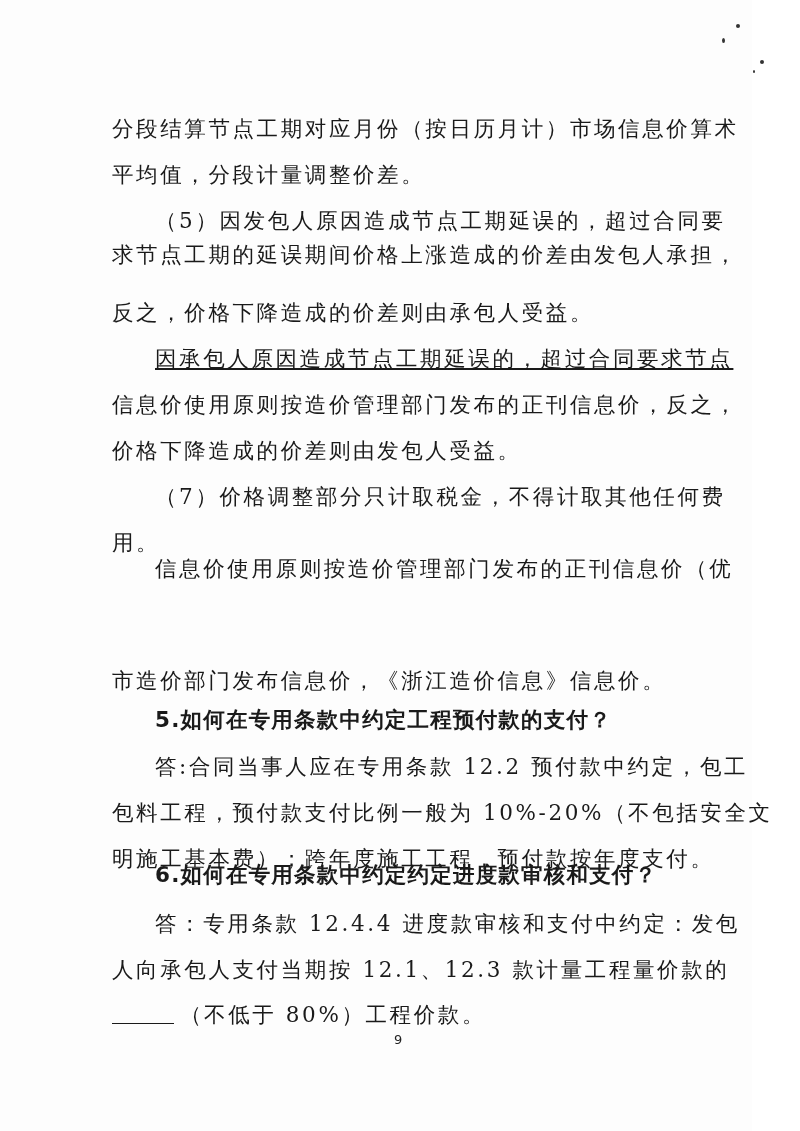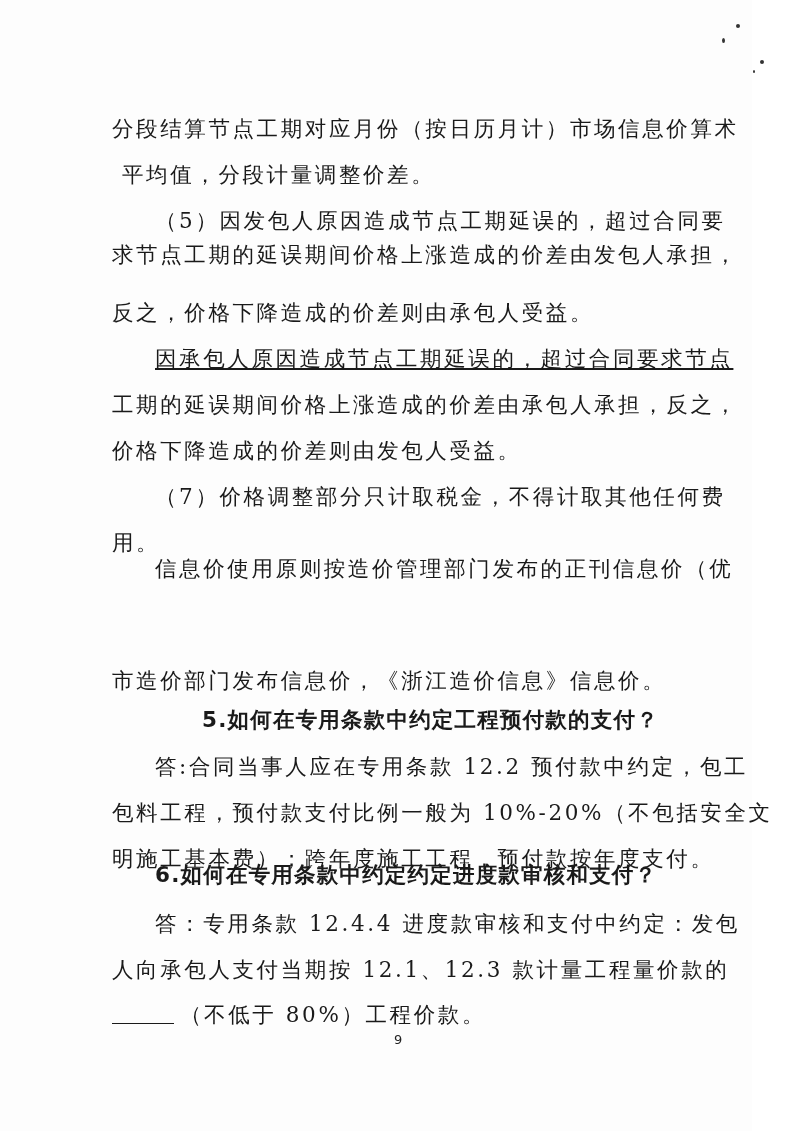--- a/index.html
+++ b/index.html
@@ -65,37 +65,37 @@
 <body>
 
 <div class="page">
 
   <div class="speck" style="left:736px;top:24px;width:4px;height:4px;"></div>
   <div class="speck" style="left:722px;top:38px;width:3px;height:5px;"></div>
   <div class="speck" style="left:760px;top:60px;width:4px;height:4px;"></div>
   <div class="speck" style="left:753px;top:70px;width:2px;height:3px;"></div>
 
   <div class="line" style="top:114px;">分段结算节点工期对应月份（按日历月计）市场信息价算术</div>
-  <div class="line short" style="top:160px;margin-left:10px;">平均值，分段计量调整价差。</div>
+  <div class="line short" style="top:160px;">平均值，分段计量调整价差。</div>
 
   <div class="line indent" style="top:206px;">（5）因发包人原因造成节点工期延误的，超过合同要</div>
   <div class="line" style="top:240px;">求节点工期的延误期间价格上涨造成的价差由发包人承担，</div>
   <div class="line short" style="top:298px;">反之，价格下降造成的价差则由承包人受益。</div>
 
   <div class="line indent" style="top:344px;text-decoration:underline;">因承包人原因造成节点工期延误的，超过合同要求节点</div>
-  <div class="line" style="top:390px;">工期的延误期间价格上涨造成的价差由承包人承担，反之，</div>
+  <div class="line" style="top:390px;">信息价使用原则按造价管理部门发布的正刊信息价，反之，</div>
   <div class="line short" style="top:436px;">价格下降造成的价差则由发包人受益。</div>
 
   <div class="line indent" style="top:482px;">（7）价格调整部分只计取税金，不得计取其他任何费</div>
   <div class="line short" style="top:528px;">用。</div>
 
   <div class="line indent" style="top:554px;font-family:Liberation Serif, serif;">信息价使用原则按造价管理部门发布的正刊信息价（优</div>
   <div class="line short" style="top:666px;">市造价部门发布信息价，《浙江造价信息》信息价。</div>
 
-  <div class="line indent short bold" style="top:705px;margin-left:47px;">5.如何在专用条款中约定工程预付款的支付？</div>
+  <div class="line indent short bold" style="top:705px;">5.如何在专用条款中约定工程预付款的支付？</div>
   <div class="line indent" style="top:752px;">答:合同当事人应在专用条款 12.2 预付款中约定，包工</div>
   <div class="line" style="top:798px;">包料工程，预付款支付比例一般为 10%-20%（不包括安全文</div>
   <div class="line short" style="top:844px;">明施工基本费）；跨年度施工工程，预付款按年度支付。</div>
 
   <div class="line indent short bold" style="top:860px;">6.如何在专用条款中约定约定进度款审核和支付？</div>
   <div class="line indent" style="top:909px;">答：专用条款 12.4.4 进度款审核和支付中约定：发包</div>
   <div class="line short" style="top:955px;">人向承包人支付当期按 12.1、12.3 款计量工程量价款的</div>
   <div class="line short" style="top:1000px;">
     <span class="blank"></span><span>（不低于 80%）工程价款。</span>
   </div>

